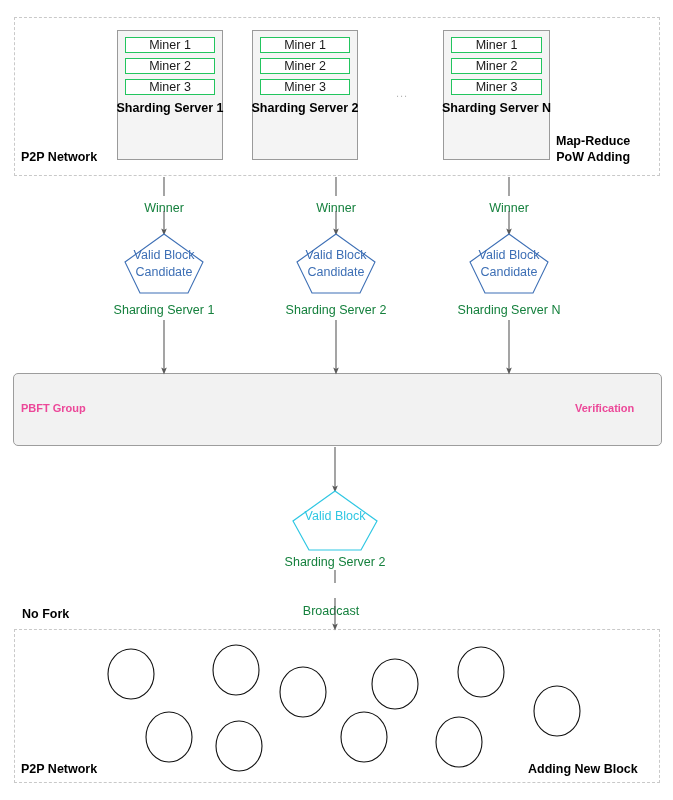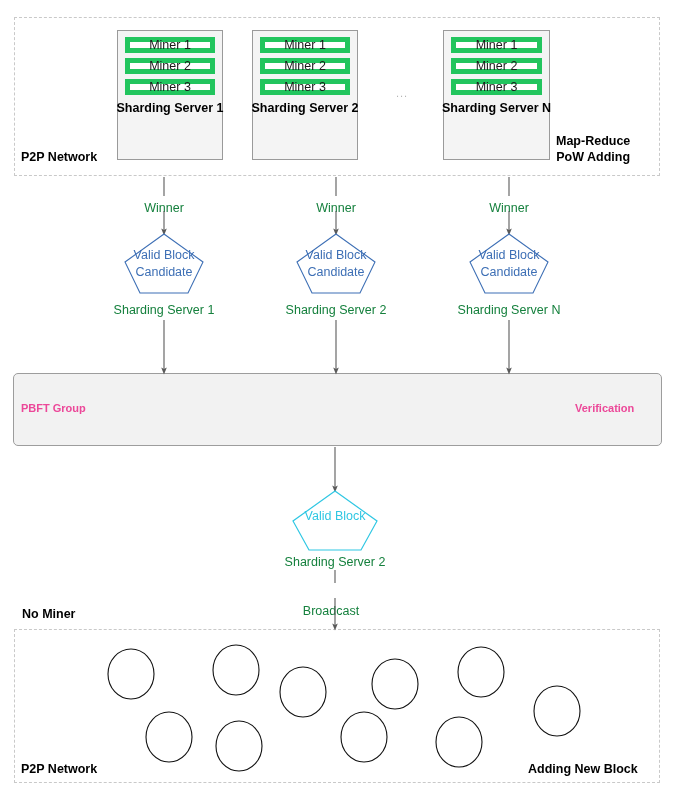--- a/index.html
+++ b/index.html
@@ -36,21 +36,21 @@
     display: flex;
     flex-direction: column;
     align-items: center;
     padding: 6px 7px 3px 7px;
   }
   .miner-box {
     box-sizing: border-box;
     width: 100%;
     height: 16px;
     background: #ffffff;
-    border: 5px solid #22c55e;
+    border: 1px solid #22c55e;
     display: flex;
     align-items: center;
     justify-content: center;
     font-size: 12.5px;
     color: #1a1a1a;
     margin-bottom: 5px;
   }
   .server-label {
     font-size: 12.5px;
     font-weight: bold;
@@ -191,21 +191,21 @@
   <div class="label center" style="left:509px; top:303px;">Sharding Server N</div>
 
   <div class="pbft-bar" style="left:13px; top:373px; width:649px; height:73px;"></div>
   <div class="pbft-text" style="left:21px; top:402px;">PBFT Group</div>
   <div class="pbft-text" style="left:575px; top:402px;">Verification</div>
 
   <div class="pent-text valid" style="left:335px; top:508px;">Valid Block</div>
   <div class="label center" style="left:335px; top:555px;">Sharding Server 2</div>
   <div class="label center" style="left:331px; top:588px;margin-top:16px;">Broadcast</div>
 
-  <div class="label bold" style="left:22px; top:607px;">No Miner</div>
+  <div class="label bold" style="left:22px; top:607px;">No Fork</div>
 
   <div class="dashed-box" style="left:14px; top:629px; width:646px; height:154px;"></div>
 
   <div class="label bold" style="left:21px; top:762px;">P2P Network</div>
   <div class="label bold" style="left:528px; top:762px;">Adding New Block</div>
 
   <div id="node-labels">
       <div class="node-text" style="left: 131px; top: 674px;">Node</div>
       <div class="node-text" style="left: 236px; top: 670px;">Node</div>
       <div class="node-text" style="left: 303px; top: 692px;">Node</div>

